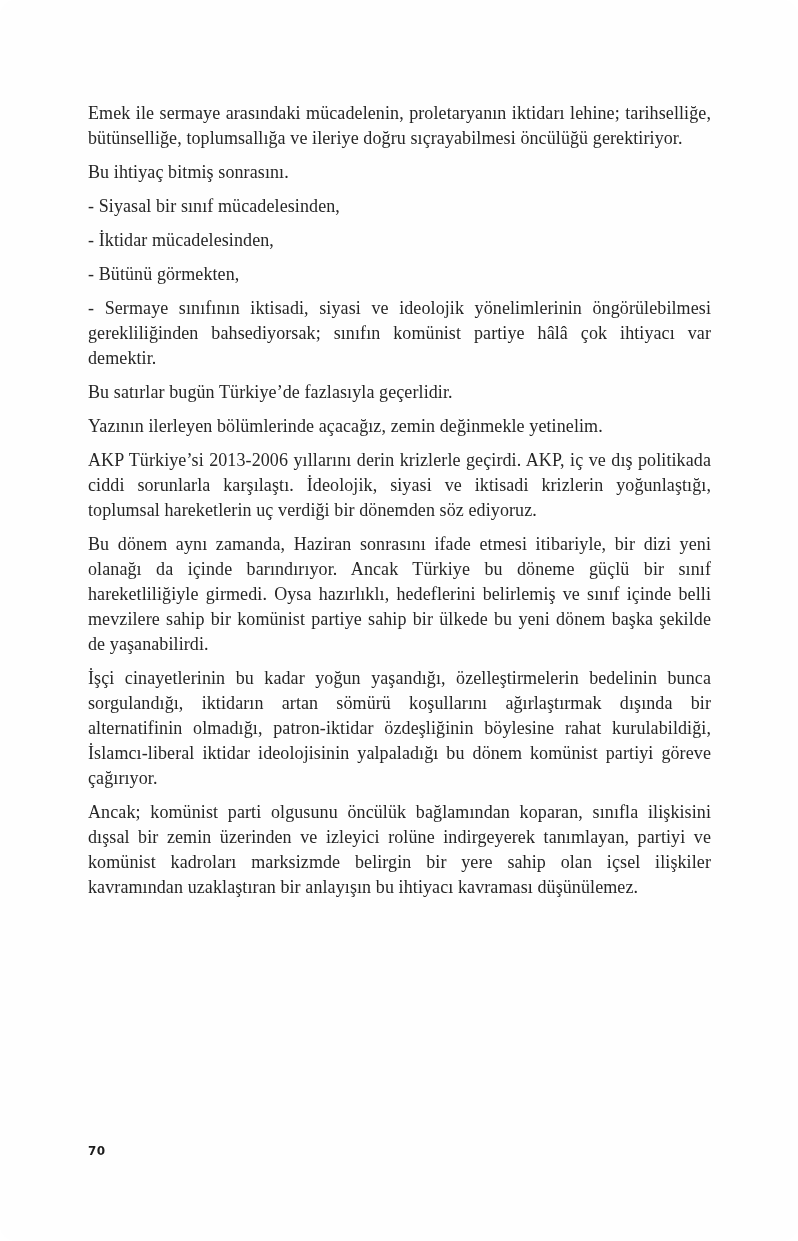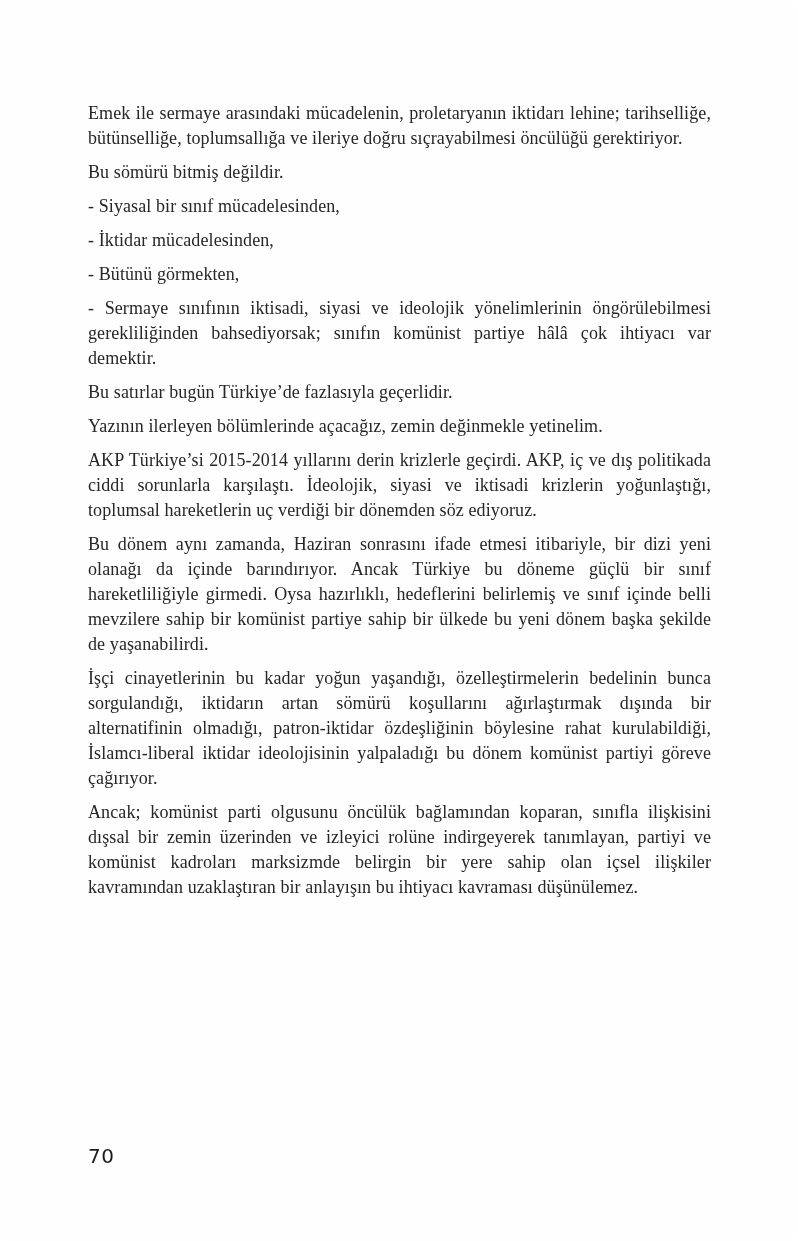--- a/index.html
+++ b/index.html
@@ -28,39 +28,39 @@
     line-height: 25px;
     color: #262626;
     text-align: justify;
     letter-spacing: 0.1px;
   }
   .page-number {
     position: absolute;
     left: 88px;
     top: 1144px;
     font-family: "DejaVu Sans", sans-serif;
-    font-size: 20px;
-    font-weight: 400;
+    font-size: 12px;
+    font-weight: 700;
     color: #1c1c1c;
     letter-spacing: 0.5px;
     text-align: right;
   }
 </style>
 </head>
 <body>
 
 <div class="page">
   <div class="text-block">
     <p>Emek ile sermaye arasındaki mücadelenin, proletaryanın iktidarı lehine; tarihselliğe, bütünselliğe, toplumsallığa ve ileriye doğru sıçrayabilmesi öncülüğü gerektiriyor.</p>
-    <p>Bu sömürü bitmiş değildir.</p>
+    <p>Bu ihtiyaç bitmiş sonrasını.</p>
     <p>- Siyasal bir sınıf mücadelesinden,</p>
     <p>- İktidar mücadelesinden,</p>
     <p>- Bütünü görmekten,</p>
     <p>- Sermaye sınıfının iktisadi, siyasi ve ideolojik yönelimlerinin öngörülebilmesi gerekliliğinden bahsediyorsak; sınıfın komünist partiye hâlâ çok ihtiyacı var demektir.</p>
     <p>Bu satırlar bugün Türkiye’de fazlasıyla geçerlidir.</p>
     <p>Yazının ilerleyen bölümlerinde açacağız, zemin değinmekle yetinelim.</p>
-    <p>AKP Türkiye’si 2015-2014 yıllarını derin krizlerle geçirdi. AKP, iç ve dış politikada ciddi sorunlarla karşılaştı. İdeolojik, siyasi ve iktisadi krizlerin yoğunlaştığı, toplumsal hareketlerin uç verdiği bir dönemden söz ediyoruz.</p>
+    <p>AKP Türkiye’si 2013-2006 yıllarını derin krizlerle geçirdi. AKP, iç ve dış politikada ciddi sorunlarla karşılaştı. İdeolojik, siyasi ve iktisadi krizlerin yoğunlaştığı, toplumsal hareketlerin uç verdiği bir dönemden söz ediyoruz.</p>
     <p>Bu dönem aynı zamanda, Haziran sonrasını ifade etmesi itibariyle, bir dizi yeni olanağı da içinde barındırıyor. Ancak Türkiye bu döneme güçlü bir sınıf hareketliliğiyle girmedi. Oysa hazırlıklı, hedeflerini belirlemiş ve sınıf içinde belli mevzilere sahip bir komünist partiye sahip bir ülkede bu yeni dönem başka şekilde de yaşanabilirdi.</p>
     <p>İşçi cinayetlerinin bu kadar yoğun yaşandığı, özelleştirmelerin bedelinin bunca sorgulandığı, iktidarın artan sömürü koşullarını ağırlaştırmak dışında bir alternatifinin olmadığı, patron-iktidar özdeşliğinin böylesine rahat kurulabildiği, İslamcı-liberal iktidar ideolojisinin yalpaladığı bu dönem komünist partiyi göreve çağırıyor.</p>
     <p>Ancak; komünist parti olgusunu öncülük bağlamından koparan, sınıfla ilişkisini dışsal bir zemin üzerinden ve izleyici rolüne indirgeyerek tanımlayan, partiyi ve komünist kadroları marksizmde belirgin bir yere sahip olan içsel ilişkiler kavramından uzaklaştıran bir anlayışın bu ihtiyacı kavraması düşünülemez.</p>
   </div>
   <div class="page-number">70</div>
 </div>
 
 </body></html>

